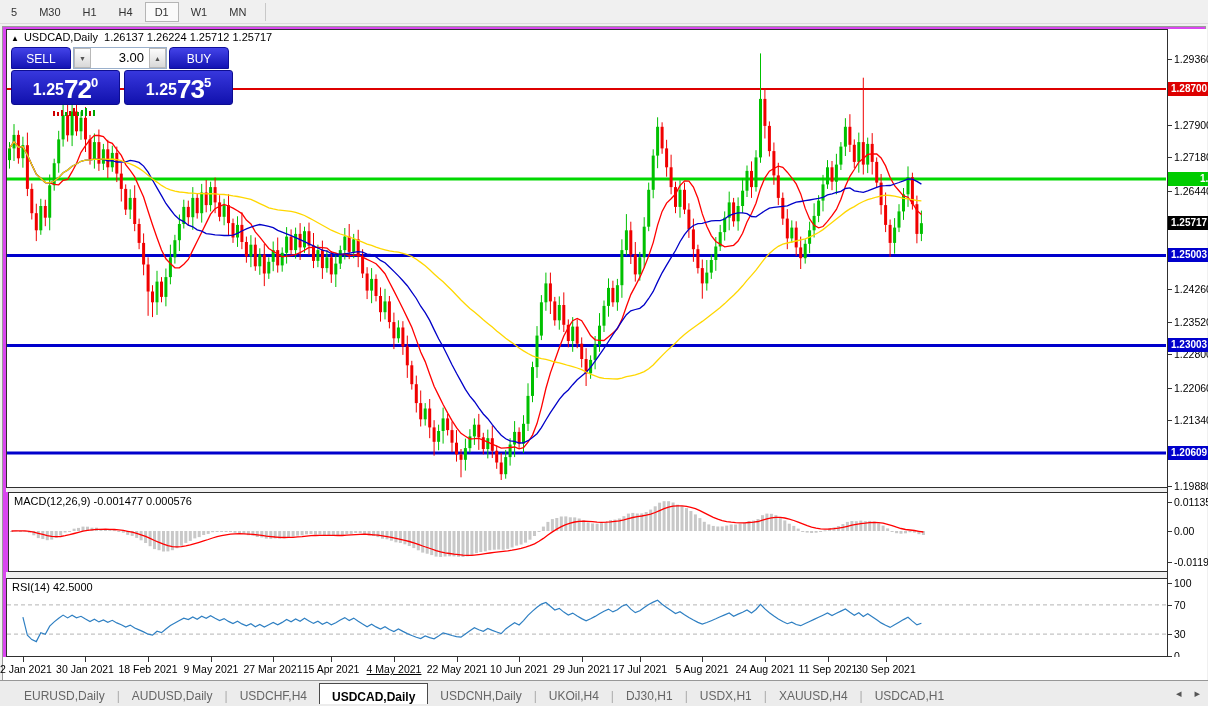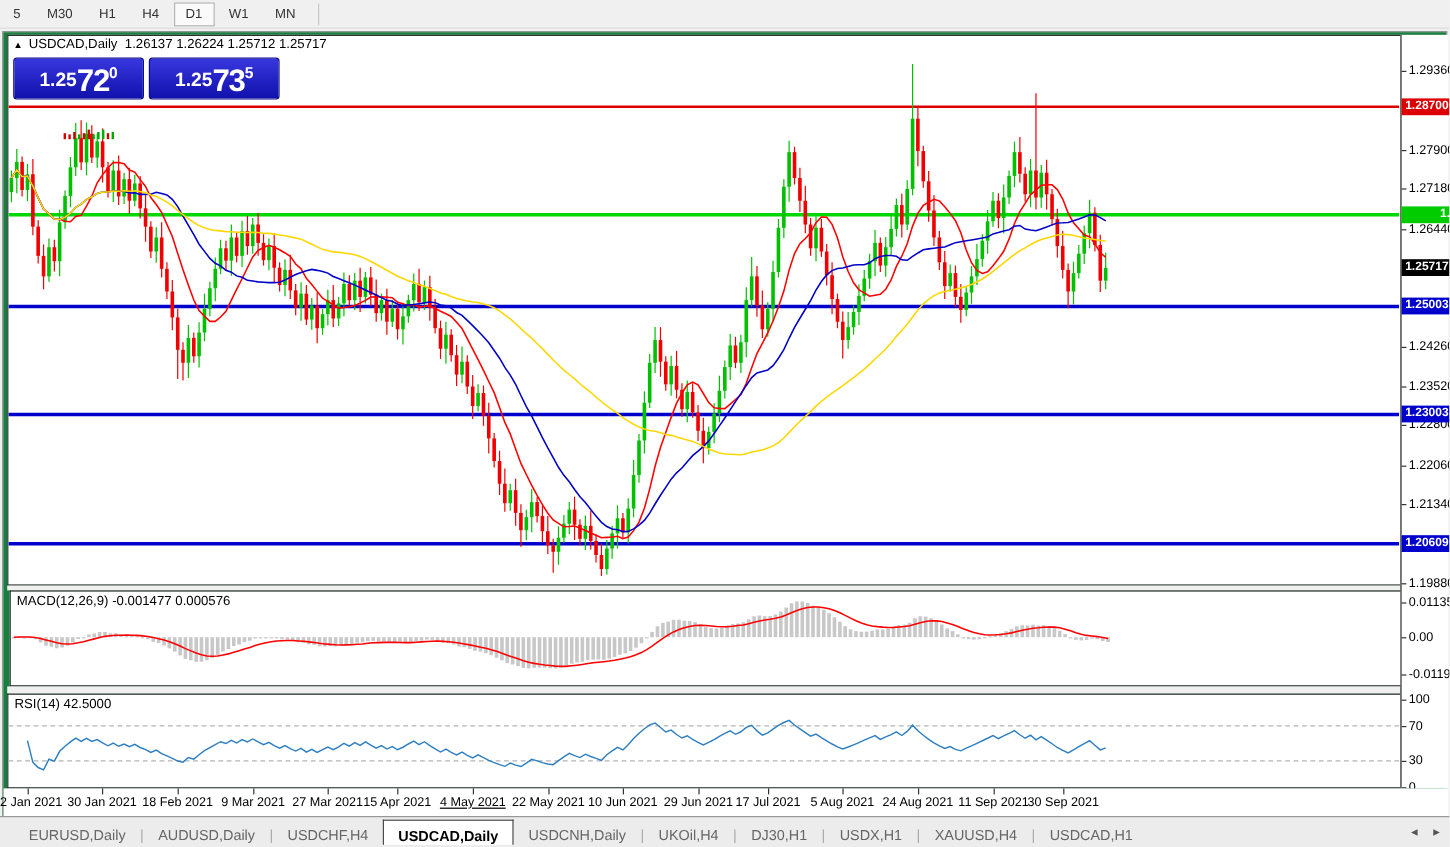--- a/index.html
+++ b/index.html
@@ -9,21 +9,21 @@
 
   
   .toolbar { position:absolute; left:0; top:0; width:1208px; height:24px; background:#f0f0f0;
              display:flex; align-items:center; border-bottom:1px solid #dcdcdc; }
   .tfbtn { font-size:11px; color:#333; padding:3px 9px; margin:0 1px; border:1px solid transparent; cursor:default; }
   .tfbtn.active { background:#fafafa; border:1px solid #b5b5b5; }
   .tbsep { width:1px; height:18px; background:#c8c8c8; margin-left:8px; }
 
   
   .chartwin { position:absolute; left:2px; top:26px; width:1204px; height:654px;
-              background:#15803d; border:1px solid #9a9a9a; }
+              background:#d946ef; border:1px solid #9a9a9a; }
   .pane { position:absolute; background:#fff; border:1px solid #2f2f2f; border-right:none; }
   .pane-main { left:3px; top:2px;  width:1161px; height:459px; }
   .pane-macd { left:5px; top:465px; width:1161px; height:80px; }
   .pane-rsi  { left:3px; top:551px; width:1161px; height:79px; }
   .sep  { position:absolute; left:3px; width:1161px; background:#f0f0f0; }
   .sep1 { top:461px; height:4px; }
   .sep2 { top:545px; height:6px; }
   .axis-col { position:absolute; left:1164px; top:2px; width:40px; height:628px;
               background:#fff; border-left:1px solid #2f2f2f; }
   .axtick { position:absolute; left:6px; font-size:10.5px; color:#000; white-space:nowrap; }
@@ -88,20 +88,29 @@
       <div class="tbsep"></div>
     </div>
 
   <div class="chartwin">
 
     <div class="title-row">
       <span class="tri">▲</span><b>USDCAD,Daily</b>&nbsp;&nbsp;<span>1.26137 1.26224 1.25712 1.25717</span>
     </div>
 
     <div class="trade-widget">
+      <div class="tw-row1">
+        <div class="btn-trade">SELL</div>
+        <div class="spinner">
+          <div class="spin-btn">▼</div>
+          <div class="vol">3.00</div>
+          <div class="spin-btn">▲</div>
+        </div>
+        <div class="btn-trade">BUY</div>
+      </div>
       <div class="tw-row2">
         <div class="price-panel">
           <span class="pp-prefix">1.25</span>
           <span class="pp-big">72</span>
           <span class="pp-sup">0</span>
         </div>
         <div class="price-panel">
           <span class="pp-prefix">1.25</span>
           <span class="pp-big">73</span>
           <span class="pp-sup">5</span>
@@ -810,21 +819,21 @@
         <div class="badge" style="top: 417px; background: rgb(0, 0, 204);">1.20609</div>
       </div>
     <div class="time-axis" id="time-axis">
         <div class="dtick" style="left: 20px;"></div>
         <div class="dlabel" style="left: 20px;">12 Jan 2021</div>
         <div class="dtick" style="left: 82px;"></div>
         <div class="dlabel" style="left: 82px;">30 Jan 2021</div>
         <div class="dtick" style="left: 145px;"></div>
         <div class="dlabel" style="left: 145px;">18 Feb 2021</div>
         <div class="dtick" style="left: 208px;"></div>
-        <div class="dlabel" style="left: 208px;">9 Mar 2021</div>
+        <div class="dlabel" style="left: 208px;">9 May 2021</div>
         <div class="dtick" style="left: 270px;"></div>
         <div class="dlabel" style="left: 270px;">27 Mar 2021</div>
         <div class="dtick" style="left: 328px;"></div>
         <div class="dlabel" style="left: 328px;">15 Apr 2021</div>
         <div class="dtick" style="left: 391px;"></div>
         <div class="dlabel" style="left: 391px; text-decoration: underline;">4 May 2021</div>
         <div class="dtick" style="left: 454px;"></div>
         <div class="dlabel" style="left: 454px;">22 May 2021</div>
         <div class="dtick" style="left: 516px;"></div>
         <div class="dlabel" style="left: 516px;">10 Jun 2021</div>

